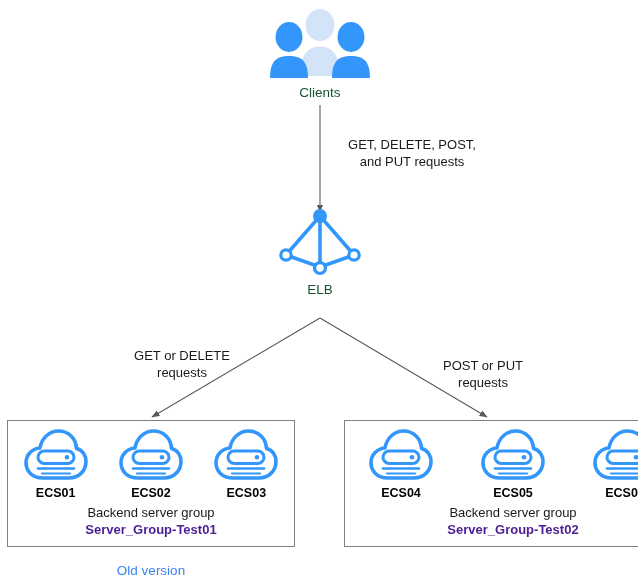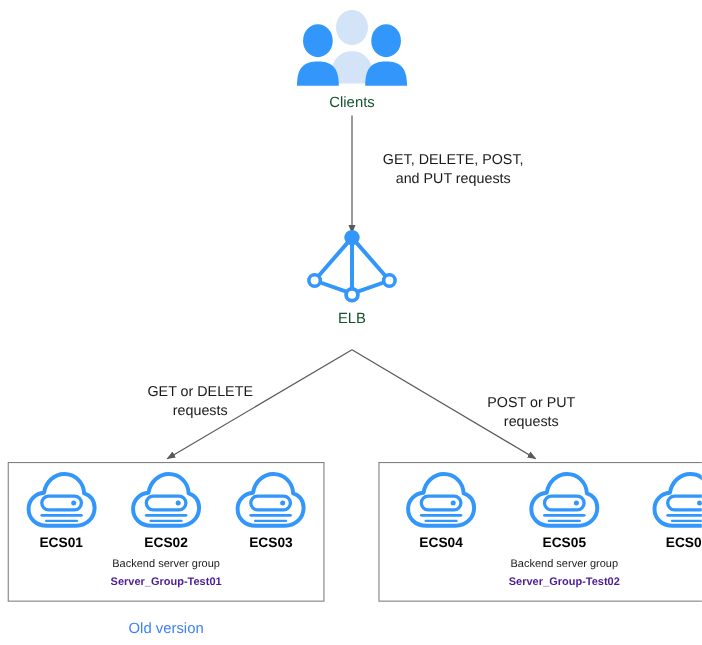--- a/index.html
+++ b/index.html
@@ -143,21 +143,21 @@
     margin-top: 3px;
     line-height: 15px;
     white-space: nowrap;
   }
   .group-caption {
     position: absolute;
     left: 0;
     bottom: 8px;
     width: 100%;
     text-align: center;
-    font-size: 10px;
+    font-size: 13px;
     line-height: 17px;
     color: #1a1a1a;
   }
   .group-caption .group-name {
     display: block;
     font-weight: bold;
     color: #4c1d95;
   }
 
   

